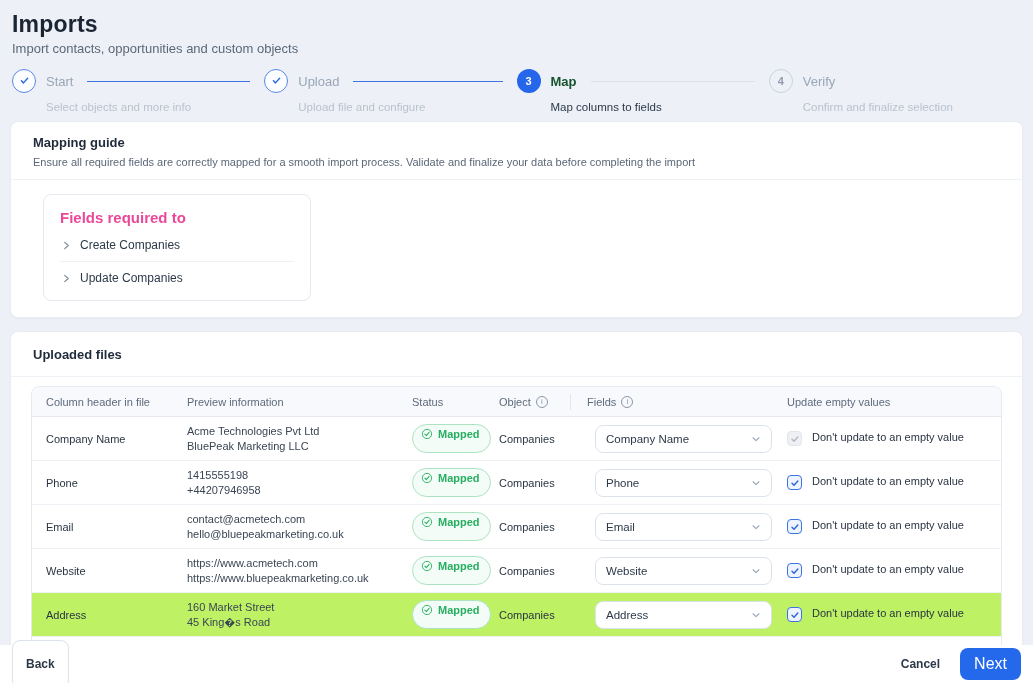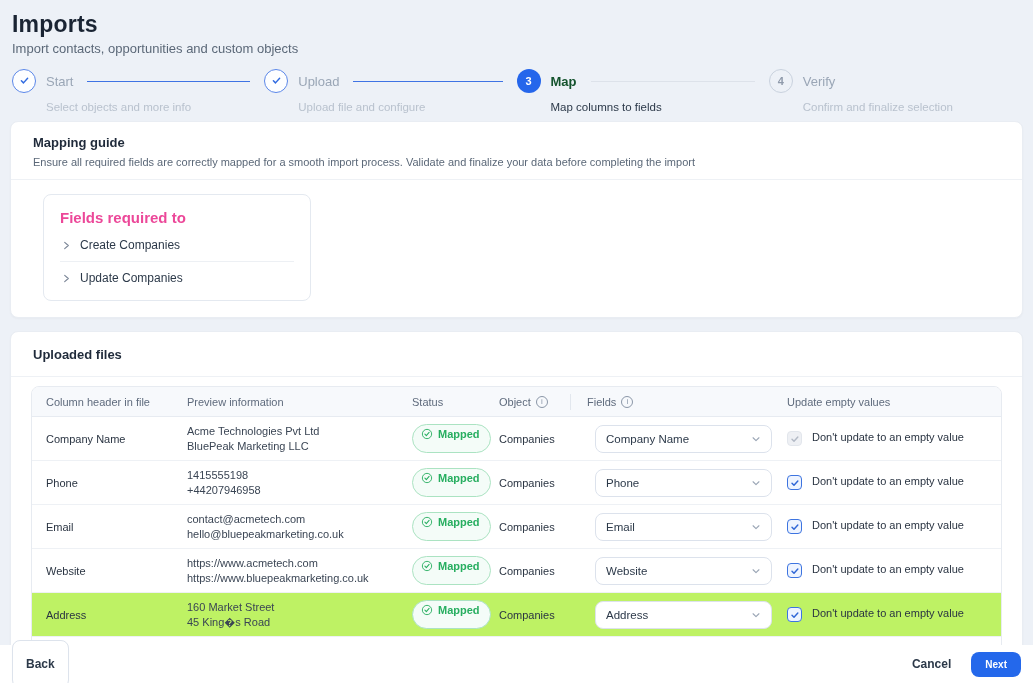--- a/index.html
+++ b/index.html
@@ -121,21 +121,21 @@
     font-family: "Liberation Sans", sans-serif; cursor: pointer;
     box-shadow: 0 1px 1px rgba(16,24,40,.04);
   }
   .footer-right { display: flex; align-items: center; gap: 20px; }
   .btn-cancel {
     background: none; border: none; font-size: 12px; color: #2c3949; font-weight: 600;
     font-family: "Liberation Sans", sans-serif; cursor: pointer;
   }
   .btn-next {
     background: #2468eb; border: none; border-radius: 8px;
-    padding: 7px 14px; font-size: 10px; color: #ffffff; font-weight: 700;
+    padding: 7px 14px; font-size: 16px; color: #ffffff; font-weight: 400;
     font-family: "Liberation Sans", sans-serif; cursor: pointer;
   }
 </style>
 </head>
 <body>
 
 <div class="page">
 
   <div class="page-header">
     <div class="page-title">Imports</div>

